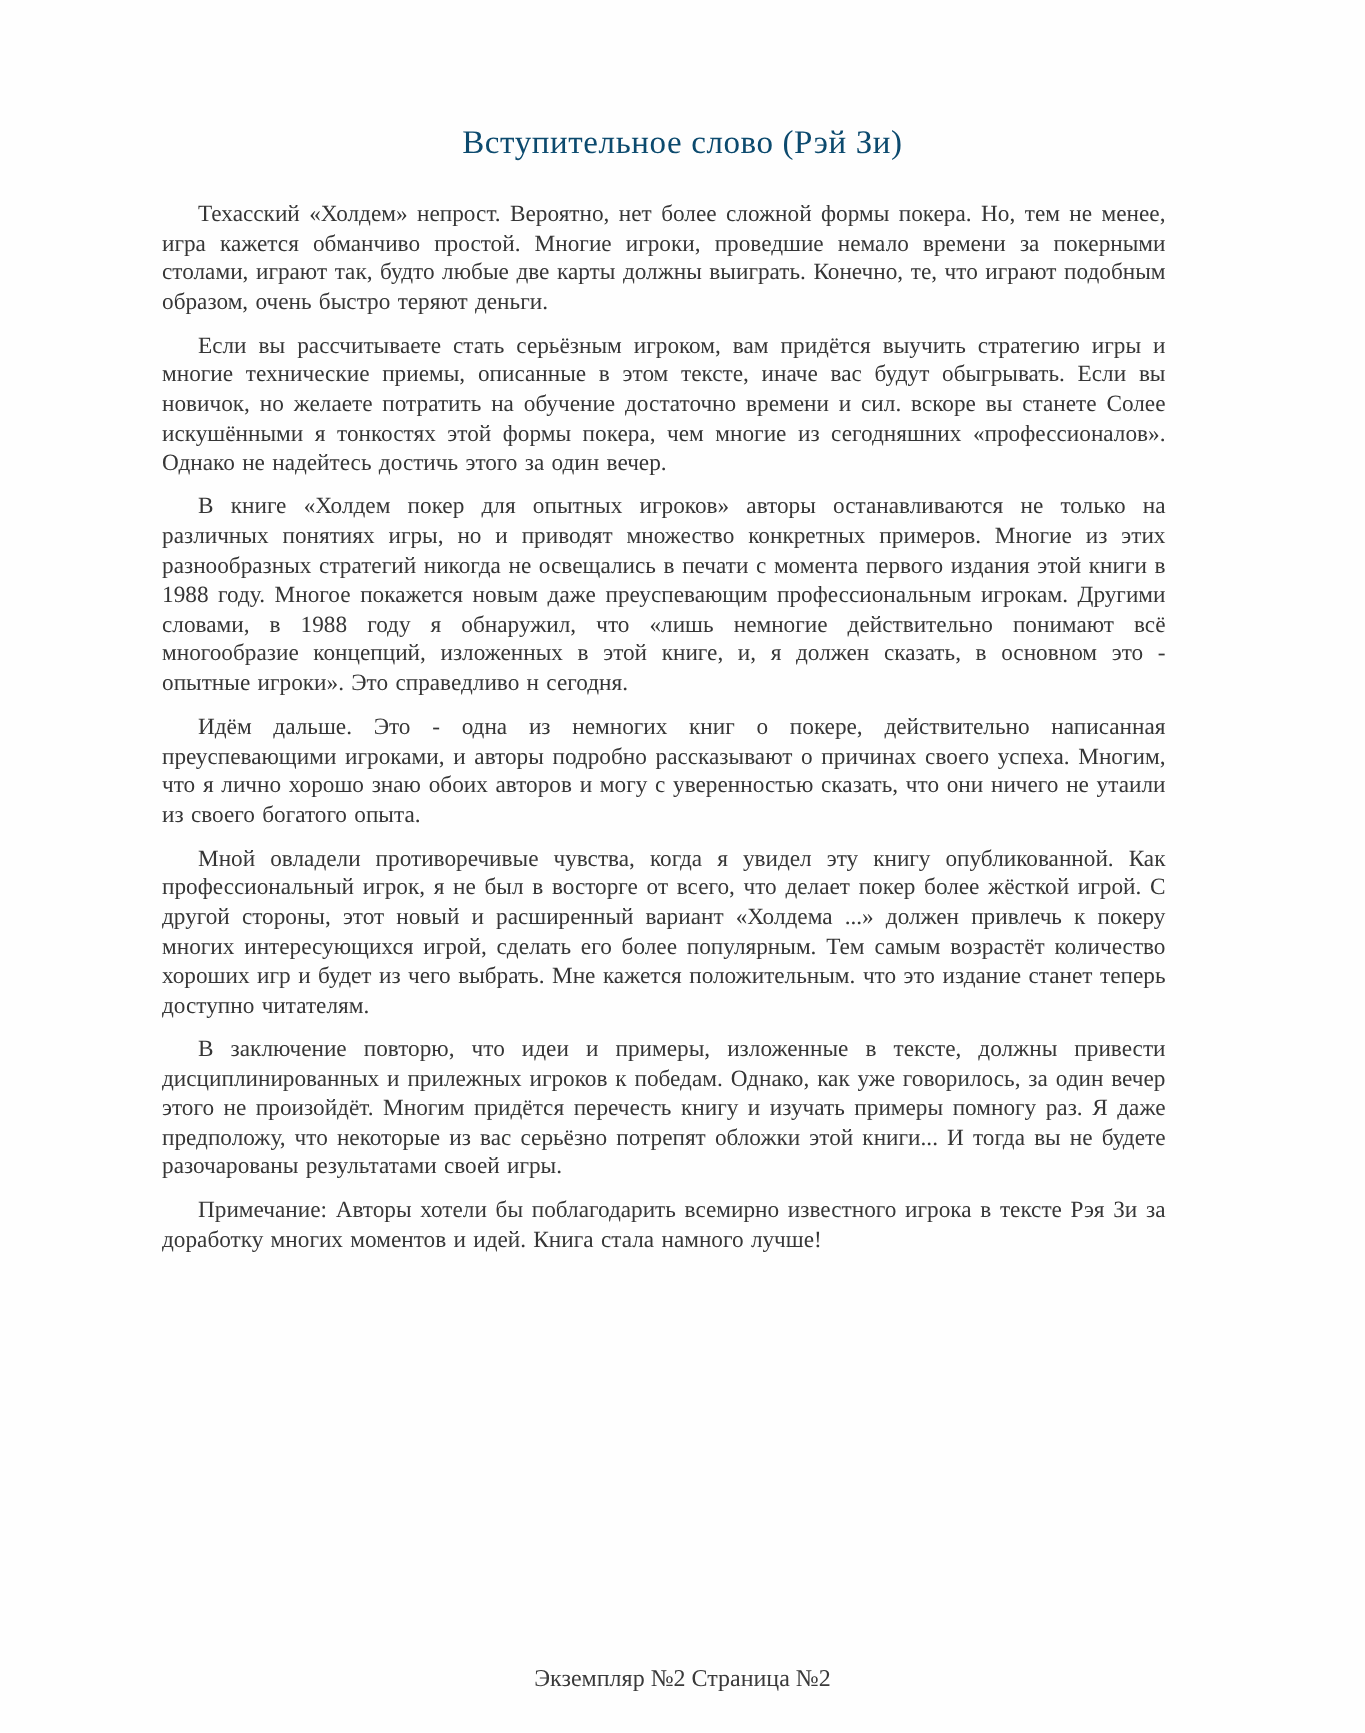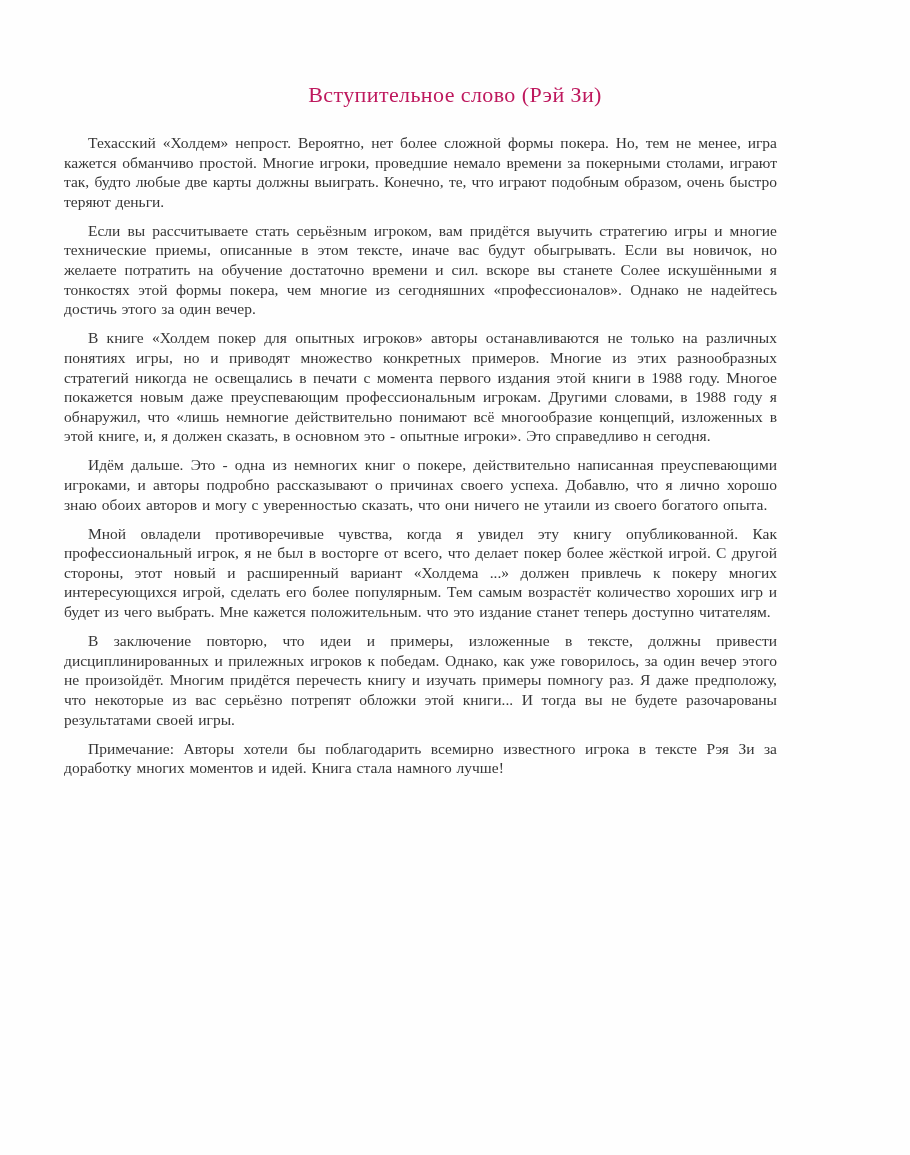--- a/index.html
+++ b/index.html
@@ -18,24 +18,24 @@
     overflow: hidden;
     filter: blur(0.2px);
   }
   .title {
     margin: 0;
     padding-top: 82px;
     font-size: 22px;
     font-weight: normal;
     text-align: center;
     letter-spacing: 0.4px;
-    color: #be185d;
+    color: #0c4a6e;
   }
   .content {
-    margin: 25px 133px 0 64px;
+    margin: 25px 133px 0 108px;
     font-size: 15.5px;
     line-height: 19.6px;
     text-align: justify;
     text-justify: inter-word;
   }
   .content p {
     margin: 0 0 9.5px 0;
     text-indent: 24px;
     word-spacing: 1px;
   }
@@ -52,19 +52,20 @@
 </head>
 <body>
 
 <div class="page">
   <h1 class="title">Вступительное слово (Рэй Зи)</h1>
 
   <div class="content">
     <p>Техасский «Холдем» непрост. Вероятно, нет более сложной формы покера. Но, тем не менее, игра кажется обманчиво простой. Многие игроки, проведшие немало времени за покерными столами, играют так, будто любые две карты должны выиграть. Конечно, те, что играют подобным образом, очень быстро теряют деньги.</p>
     <p>Если вы рассчитываете стать серьёзным игроком, вам придётся выучить стратегию игры и многие технические приемы, описанные в этом тексте, иначе вас будут обыгрывать. Если вы новичок, но желаете потратить на обучение достаточно времени и сил. вскоре вы станете Солее искушёнными я тонкостях этой формы покера, чем многие из сегодняшних «профессионалов». Однако не надейтесь достичь этого за один вечер.</p>
     <p>В книге «Холдем покер для опытных игроков» авторы останавливаются не только на различных понятиях игры, но и приводят множество конкретных примеров. Многие из этих разнообразных стратегий никогда не освещались в печати с момента первого издания этой книги в 1988 году. Многое покажется новым даже преуспевающим профессиональным игрокам. Другими словами, в 1988 году я обнаружил, что «лишь немногие действительно понимают всё многообразие концепций, изложенных в этой книге, и, я должен сказать, в основном это - опытные игроки». Это справедливо н сегодня.</p>
-    <p>Идём дальше. Это - одна из немногих книг о покере, действительно написанная преуспевающими игроками, и авторы подробно рассказывают о причинах своего успеха. Добавлю, что я лично хорошо знаю обоих авторов и могу с уверенностью сказать, что они ничего не утаили из своего богатого опыта.</p>
+    <p>Идём дальше. Это - одна из немногих книг о покере, действительно написанная преуспевающими игроками, и авторы подробно рассказывают о причинах своего успеха. Многим, что я лично хорошо знаю обоих авторов и могу с уверенностью сказать, что они ничего не утаили из своего богатого опыта.</p>
     <p>Мной овладели противоречивые чувства, когда я увидел эту книгу опубликованной. Как профессиональный игрок, я не был в восторге от всего, что делает покер более жёсткой игрой. С другой стороны, этот новый и расширенный вариант «Холдема ...» должен привлечь к покеру многих интересующихся игрой, сделать его более популярным. Тем самым возрастёт количество хороших игр и будет из чего выбрать. Мне кажется положительным. что это издание станет теперь доступно читателям.</p>
     <p>В заключение повторю, что идеи и примеры, изложенные в тексте, должны привести дисциплинированных и прилежных игроков к победам. Однако, как уже говорилось, за один вечер этого не произойдёт. Многим придётся перечесть книгу и изучать примеры помногу раз. Я даже предположу, что некоторые из вас серьёзно потрепят обложки этой книги... И тогда вы не будете разочарованы результатами своей игры.</p>
     <p>Примечание: Авторы хотели бы поблагодарить всемирно известного игрока в тексте Рэя Зи за доработку многих моментов и идей. Книга стала намного лучше!</p>
   </div>
 
+  <div class="footer">Экземпляр №2 Страница №2</div>
 </div>
 
 </body></html>

